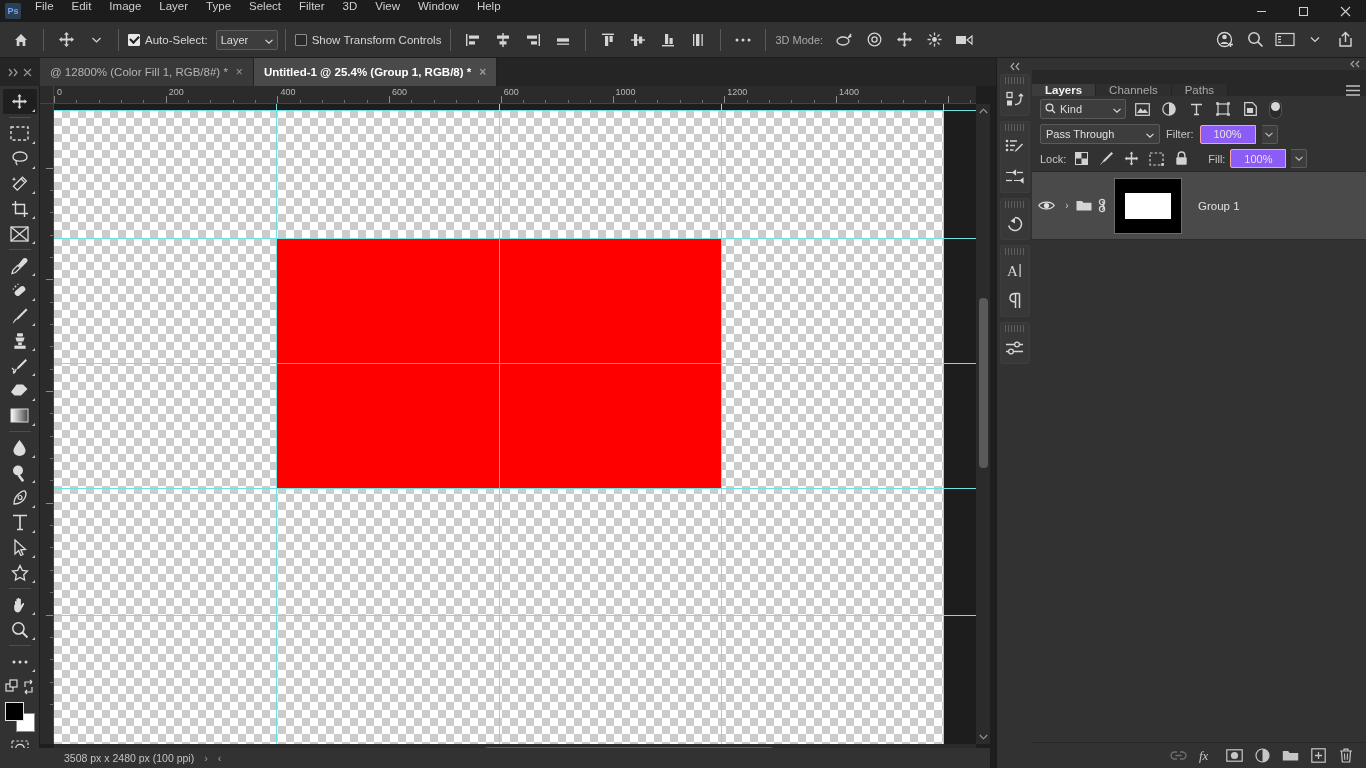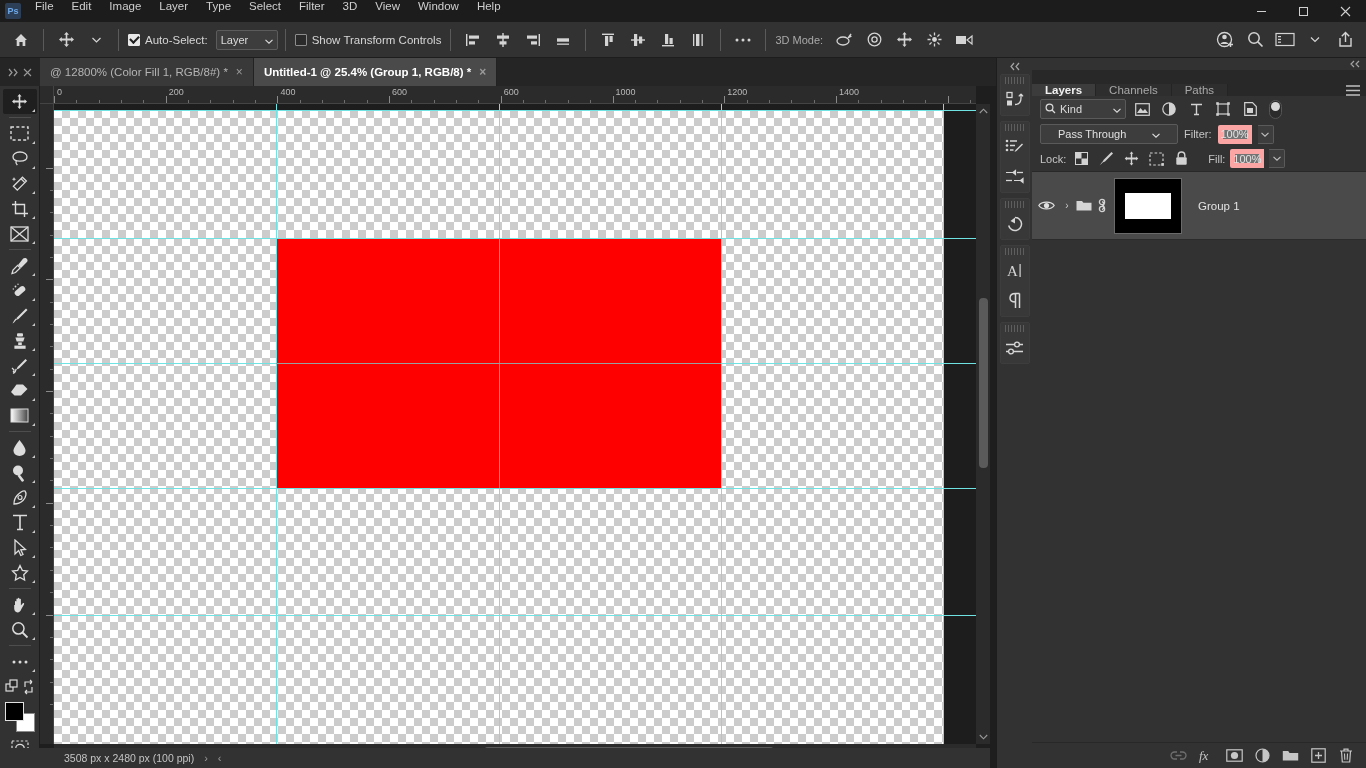--- a/index.html
+++ b/index.html
@@ -186,27 +186,27 @@
   .kind-sel {
     width:86px; height:20px; background:#3d3d3d; border:1px solid #5a5a5a; border-radius:2px;
     display:flex; align-items:center; gap:4px; padding:0 4px; font-size:11px; color:#dcdcdc;
   }
   .kind-sel .car { margin-left:auto; }
   .fico { width:22px; height:20px; display:flex; align-items:center; justify-content:center; color:#d2d2d2; }
   .toggle-pill { width:13px; height:19px; border-radius:7px; background:#2b2b2b; border:1px solid #555; position:relative; margin-left:3px; }
   .toggle-pill::after { content:""; position:absolute; left:1px; top:1px; width:9px; height:9px; border-radius:50%; background:#d8d8d8; }
   .blend-row { height:24px; display:flex; align-items:center; gap:6px; padding:0 8px; }
   .blend-sel {
-    width:138px; height:20px; background:#3d3d3d; border:1px solid #5a5a5a; border-radius:2px;
-    display:flex; align-items:center; padding:0 17px; font-size:11px; color:#e0e0e0;
+    width:120px; height:20px; background:#3d3d3d; border:1px solid #5a5a5a; border-radius:2px;
+    display:flex; align-items:center; padding:0 5px; font-size:11px; color:#e0e0e0;
   }
   .blend-sel .car { margin-left:auto; }
   .num-label { font-size:11px; color:#c6c6c6; }
   .num-field {
-    width:34px; height:19px; background:#737373; border:5px solid #fca5a5; border-radius:2px 0 0 2px;
+    width:56px; height:19px; background:#8b5cf6; border:1px solid #fca5a5; border-radius:2px 0 0 2px;
     font-size:11px; color:#e4e4e4; display:flex; align-items:center; justify-content:center;
   }
   .num-car {
     width:16px; height:19px; background:#3d3d3d; border:1px solid #5a5a5a; border-left:none; border-radius:0 2px 2px 0;
     display:flex; align-items:center; justify-content:center; color:#c0c0c0;
   }
   .lock-row { height:26px; display:flex; align-items:center; gap:5px; padding:0 8px; border-bottom:1px solid #282828; }
   .lock-ico { width:20px; height:20px; display:flex; align-items:center; justify-content:center; color:#d2d2d2; }
 
   .layers-list { flex:1; background:#323232; overflow:hidden; }

